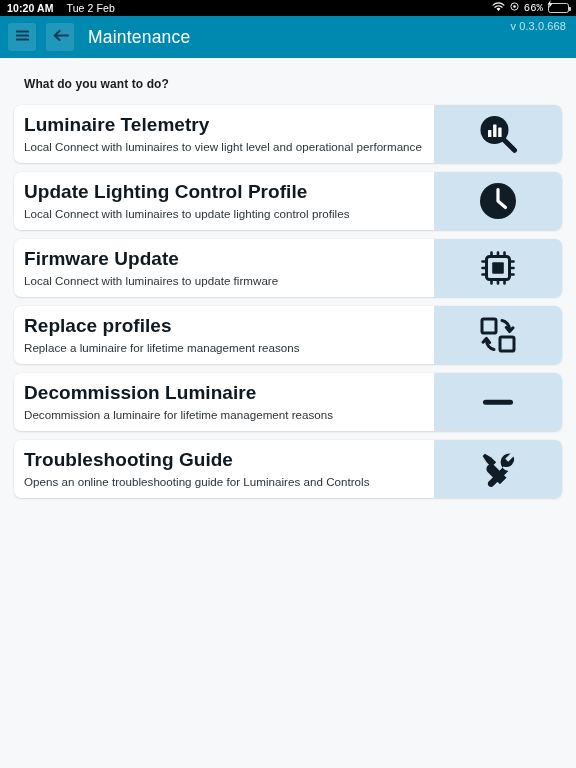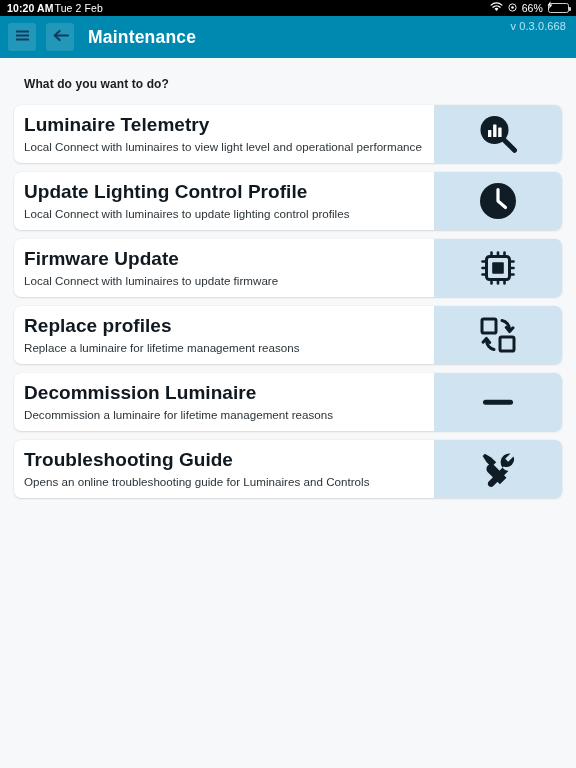--- a/index.html
+++ b/index.html
@@ -18,25 +18,25 @@
   .status-bar {
     height: 16px;
     background: #000000;
     display: flex;
     align-items: center;
     padding: 0 7px;
     color: #ffffff;
     font-size: 10.5px;
     letter-spacing: 0.1px;
   }
-  .status-left { display: flex; align-items: flex-end; gap: 1px; }
+  .status-left { display: flex; align-items: flex-end; gap: 13px; }
   .status-time { font-weight: 600; }
   .status-date { font-weight: 400; }
   .status-spacer { flex: 1; }
-  .status-right { display: flex; align-items: center; gap: 5px; }
+  .status-right { display: flex; align-items: center; gap: 5px; font-family: Liberation Mono, monospace; }
   .status-right .battery-pct { font-weight: 500; font-size: 10.5px; }
 
   .icon-wifi { display: block; }
   .icon-loc { display: block; }
   .battery {
     width: 21px; height: 10px;
     border: 1.1px solid #cfcfcf;
     border-radius: 2.5px;
     position: relative;
     padding: 1px;
@@ -77,21 +77,21 @@
     display: flex;
     align-items: center;
     justify-content: center;
     flex: 0 0 auto;
     cursor: pointer;
   }
   .bar-btn + .bar-btn { margin-left: 10px; }
   .bar-title {
     color: #ffffff;
     font-size: 17.5px;
-    font-weight: 700;
+    font-weight: 400;
     margin-left: 14px;
     letter-spacing: 0.2px;
   }
   .bar-spacer { flex: 1; }
   .bar-version {
     color: #b9e3f0;
     font-size: 11px;
     align-self: flex-start;
     margin-top: 4px;
     letter-spacing: 0.1px;

